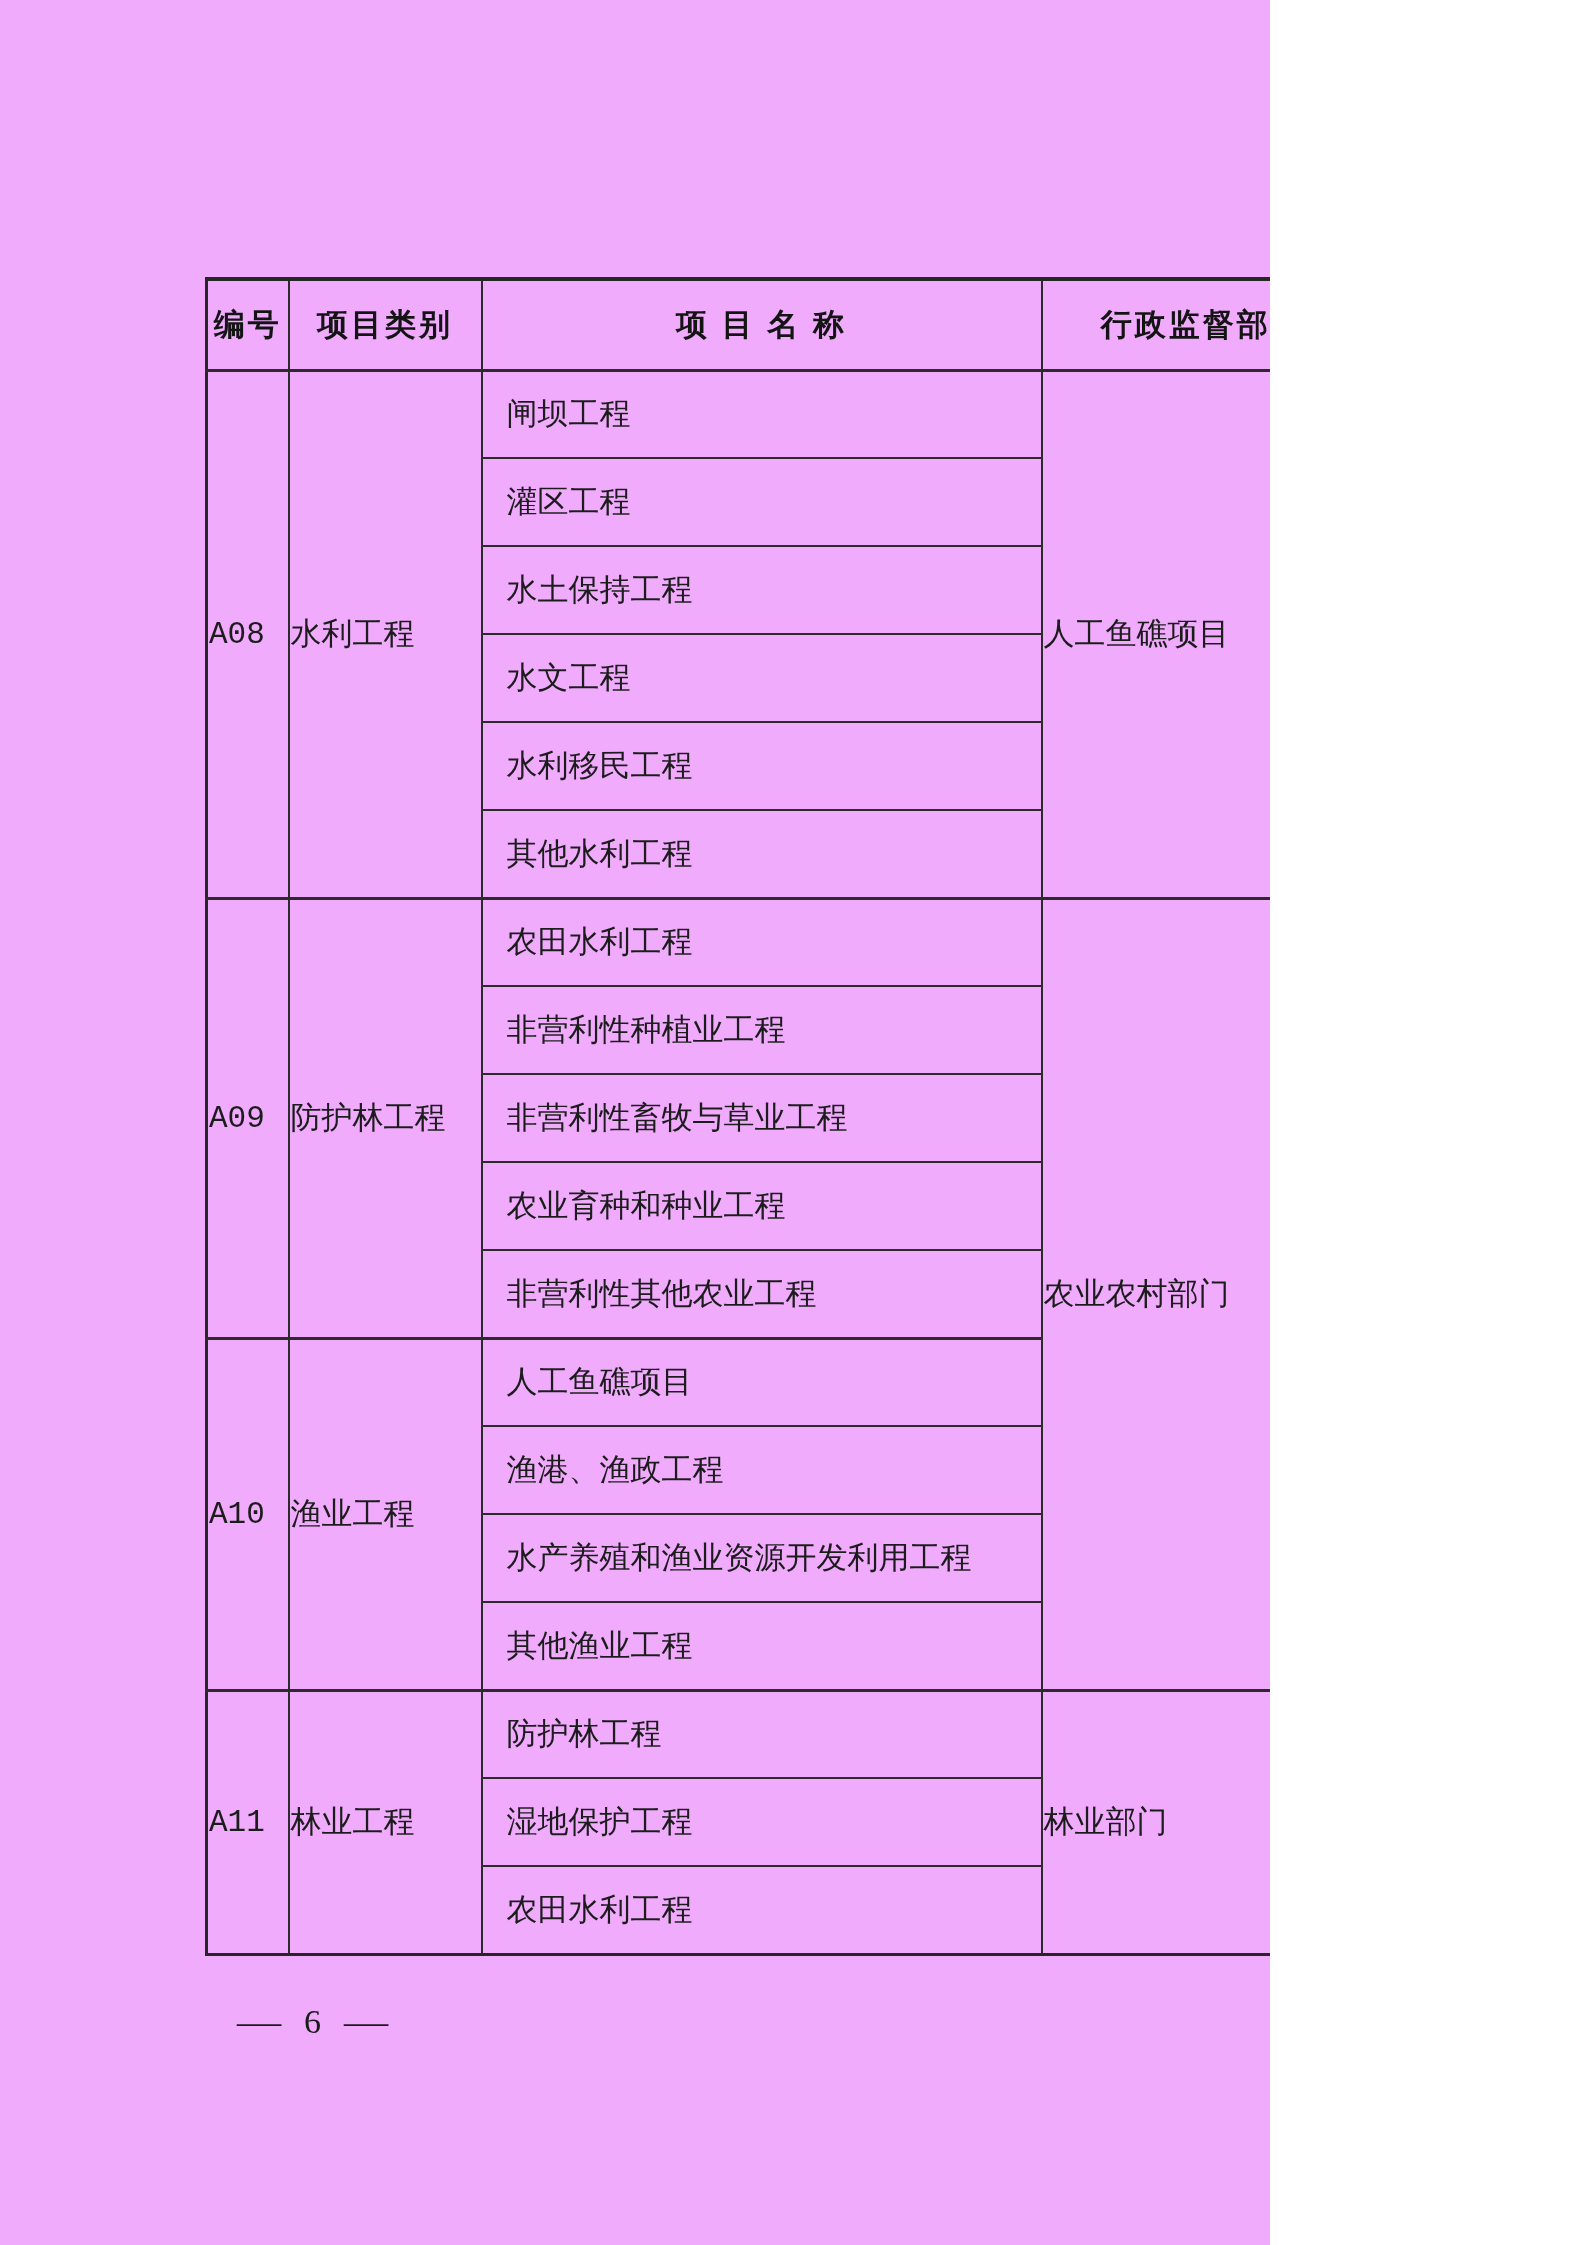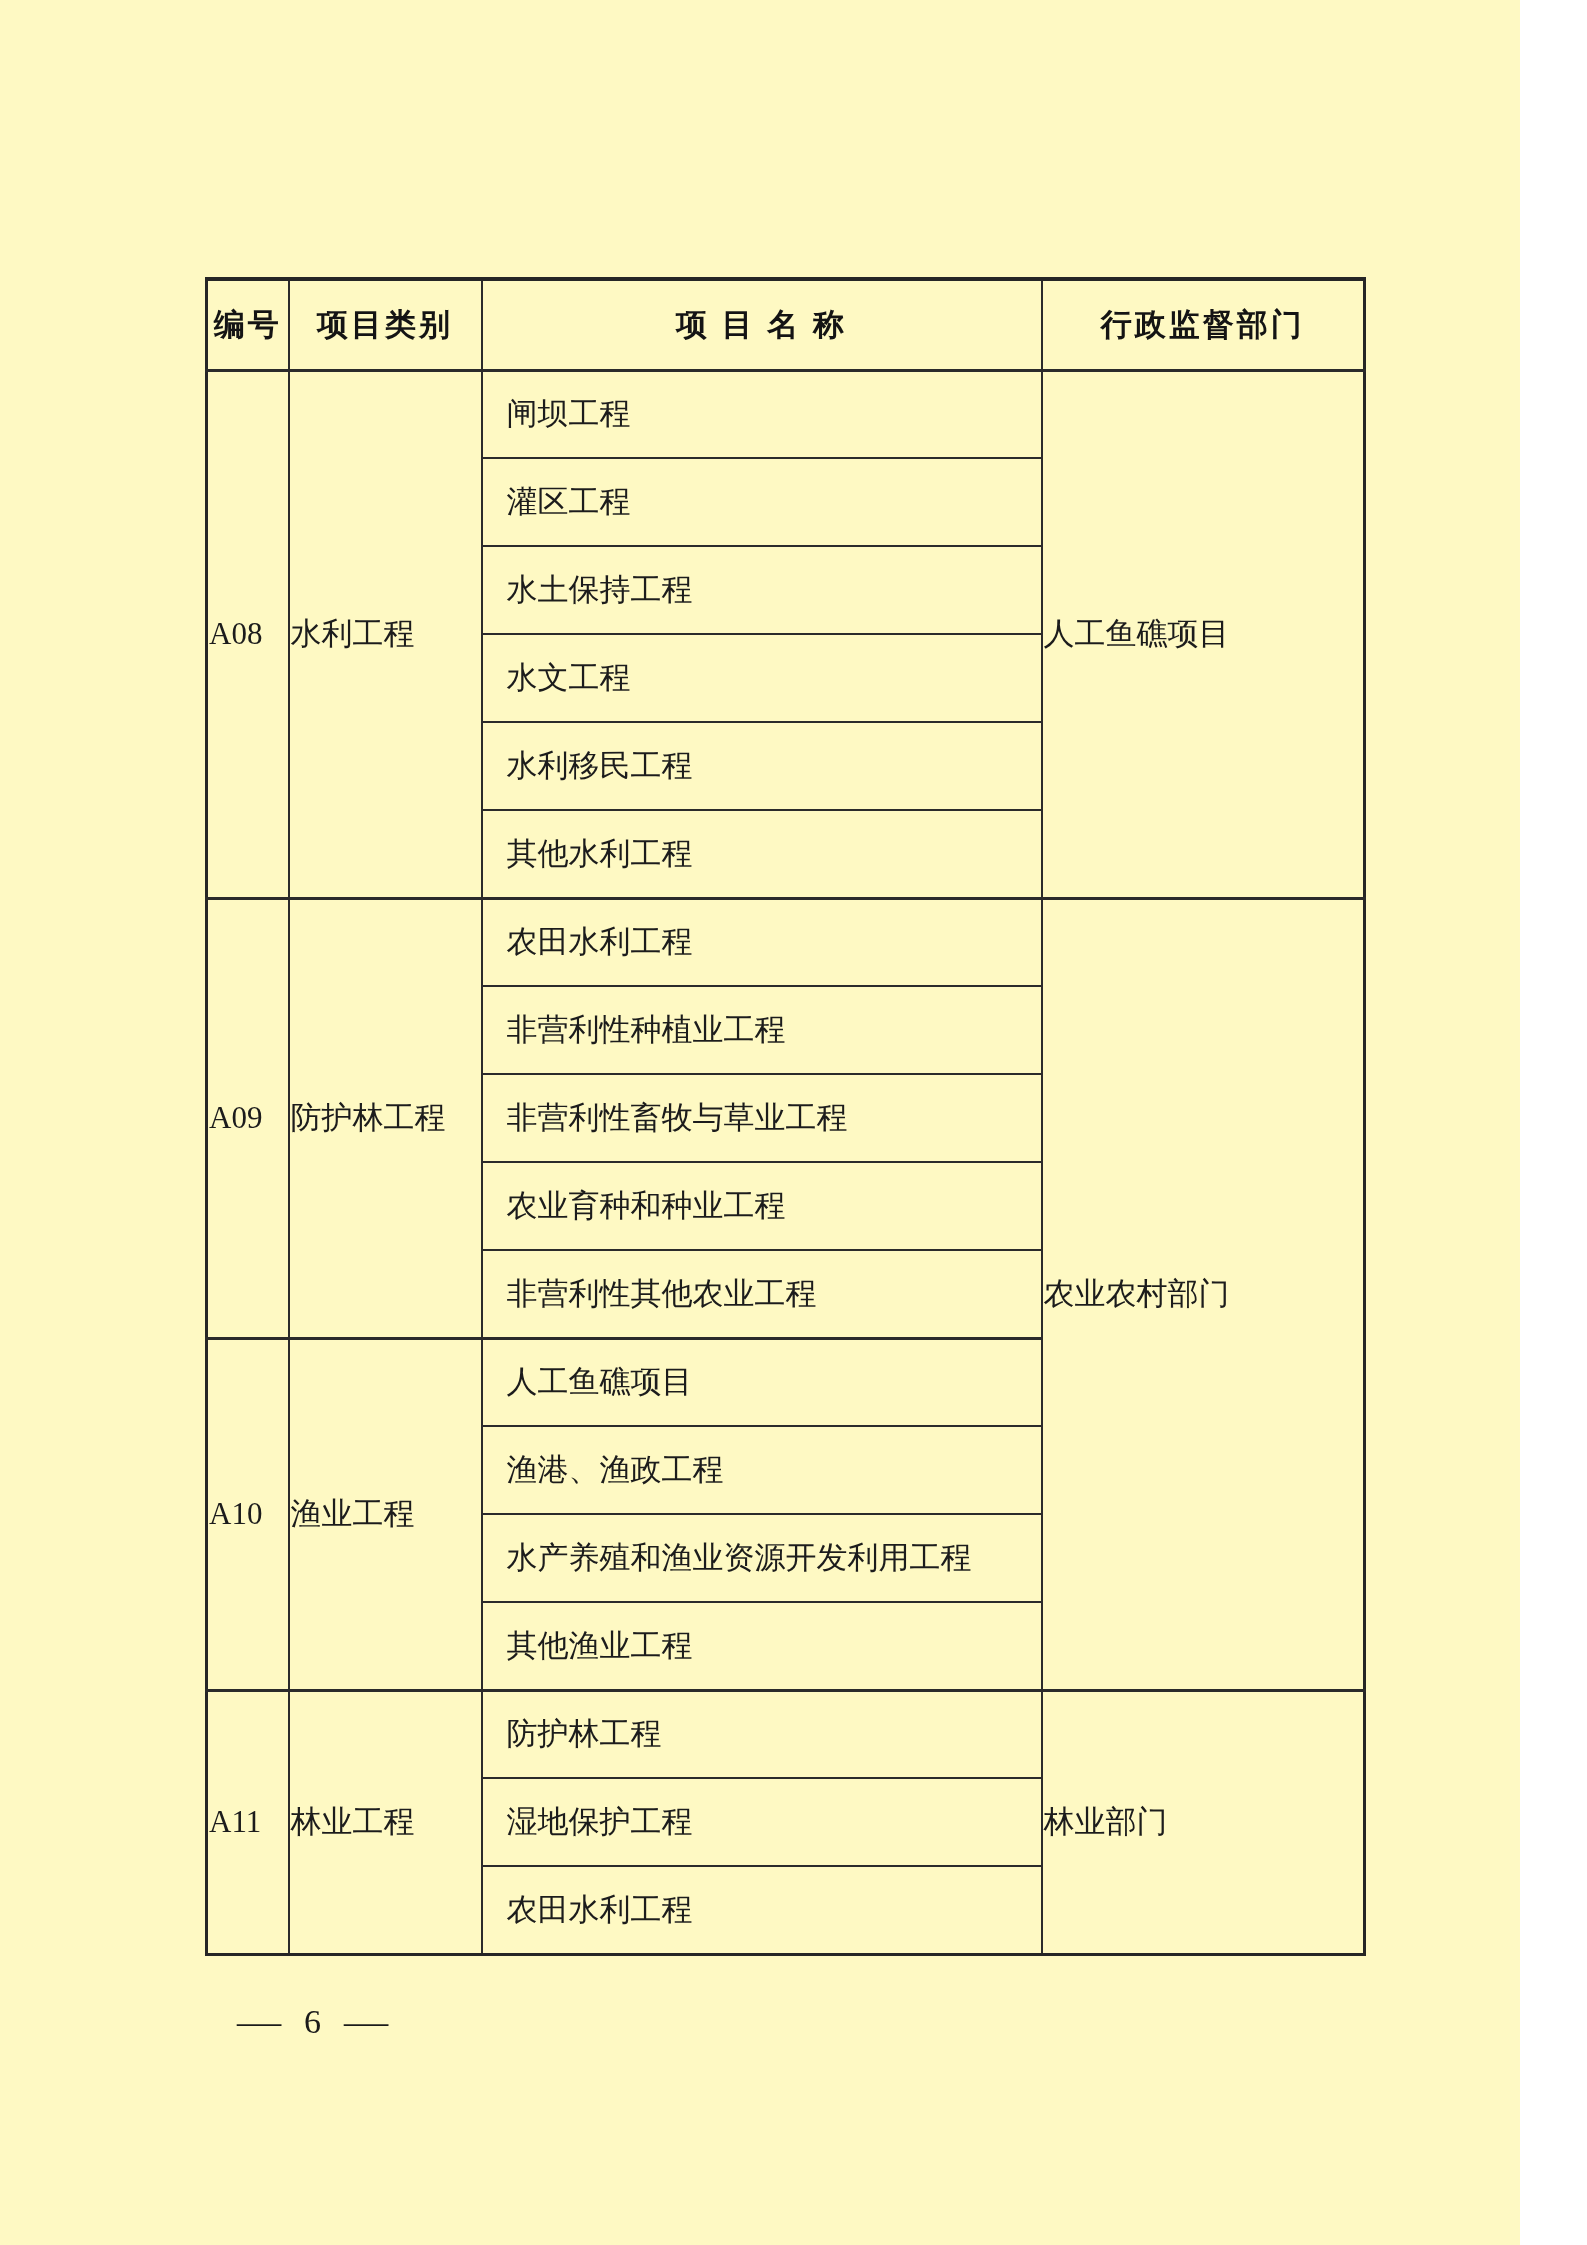--- a/index.html
+++ b/index.html
@@ -2,23 +2,23 @@
 <html><head>
 <meta charset="utf-8">
 <style>
   html, body {
     margin: 0;
     padding: 0;
     background: #ffffff;
   }
   .page {
     position: relative;
-    width: 1520px;
+    width: 1270px;
     height: 2245px;
-    background: #fef9c3;
+    background: #f0abfc;
     color: #1a1a1a;
     font-family: "Liberation Serif", "DejaVu Serif", serif;
     overflow: hidden;
   }
   table.approval-table {
     position: absolute;
     left: 205px;
     top: 277px;
     width: 1158px;
     border-collapse: collapse;
@@ -44,20 +44,21 @@
     font-weight: 700;
     font-size: 31px;
     letter-spacing: 3px;
     text-align: center;
     color: #141414;
     border-bottom-width: 3px;
   }
   .approval-table td {
     font-size: 31px;
     color: #1c1c1c;
+    font-family: Liberation Mono, monospace;
   }
   td.cell-center {
     text-align: left;
   }
   td.cell-item {
     text-align: left;
     padding-left: 24px;
   }
   tr.section-start td {
     border-top-width: 3px;

